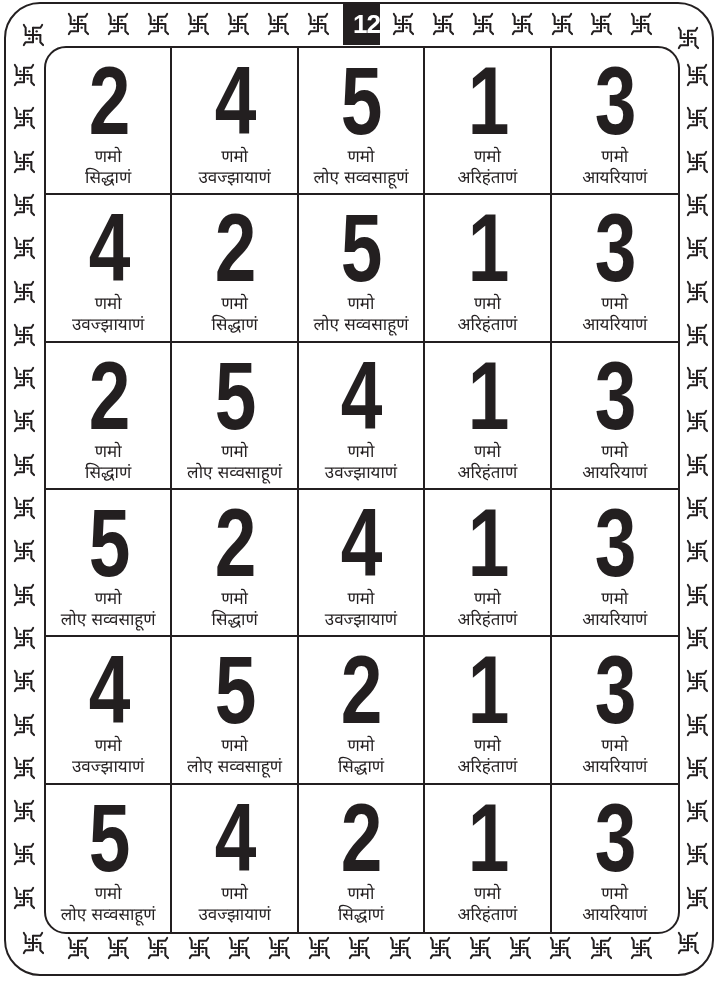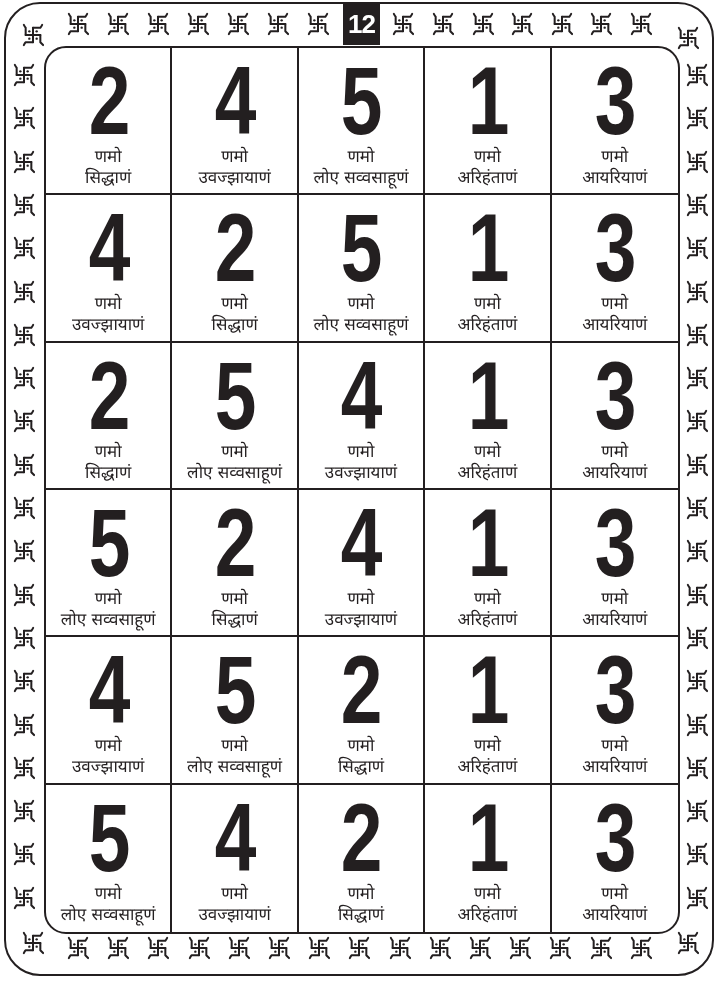--- a/index.html
+++ b/index.html
@@ -27,21 +27,21 @@
   }
   .namo {
     font-family:"DejaVu Serif", serif; font-size:17px; line-height:20px; margin-top:4px; color:#231f20;
   }
   .pad-name {
     font-family:"DejaVu Serif", serif; font-size:17px; line-height:22px; color:#231f20; white-space:nowrap;
   }
   .badge {
     position:absolute; left:343px; top:3px; width:37px; height:42px; background:#231f20;
     color:#ffffff; font-family:"Liberation Sans", sans-serif; font-weight:bold; font-size:26px;
-    display:flex; align-items:center; justify-content:center; letter-spacing:-1px;
+    display:flex; align-items:center; justify-content:flex-end; letter-spacing:-1px;
   }
   .sw { position:absolute; width:22px; height:24px; }
   .sw svg { width:100%; height:100%; display:block; }
 </style>
 </head>
 <body>
 
 <svg width="0" height="0" style="position:absolute">
   <defs>
     <symbol id="swastika" viewBox="0 0 24 26">

